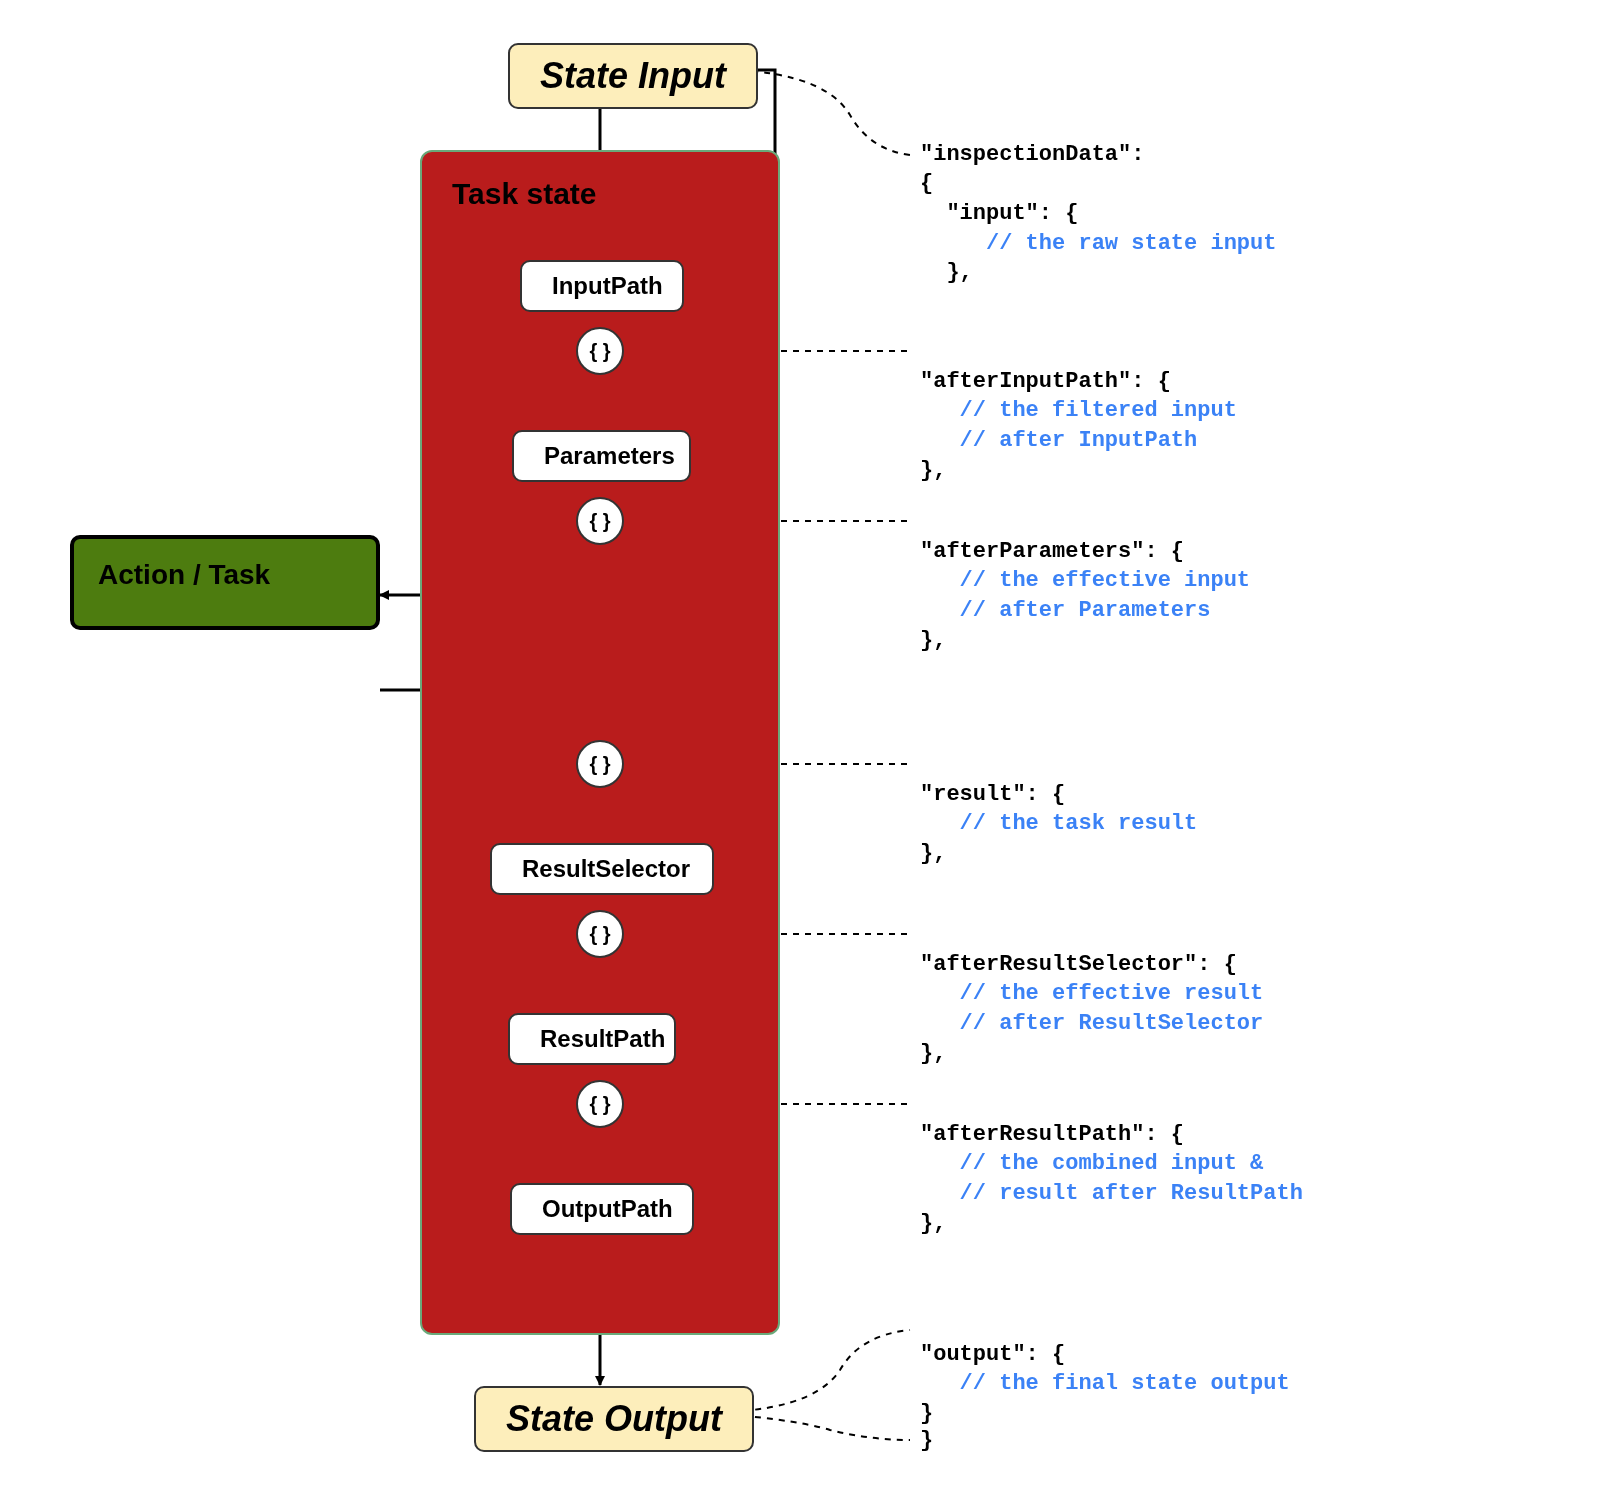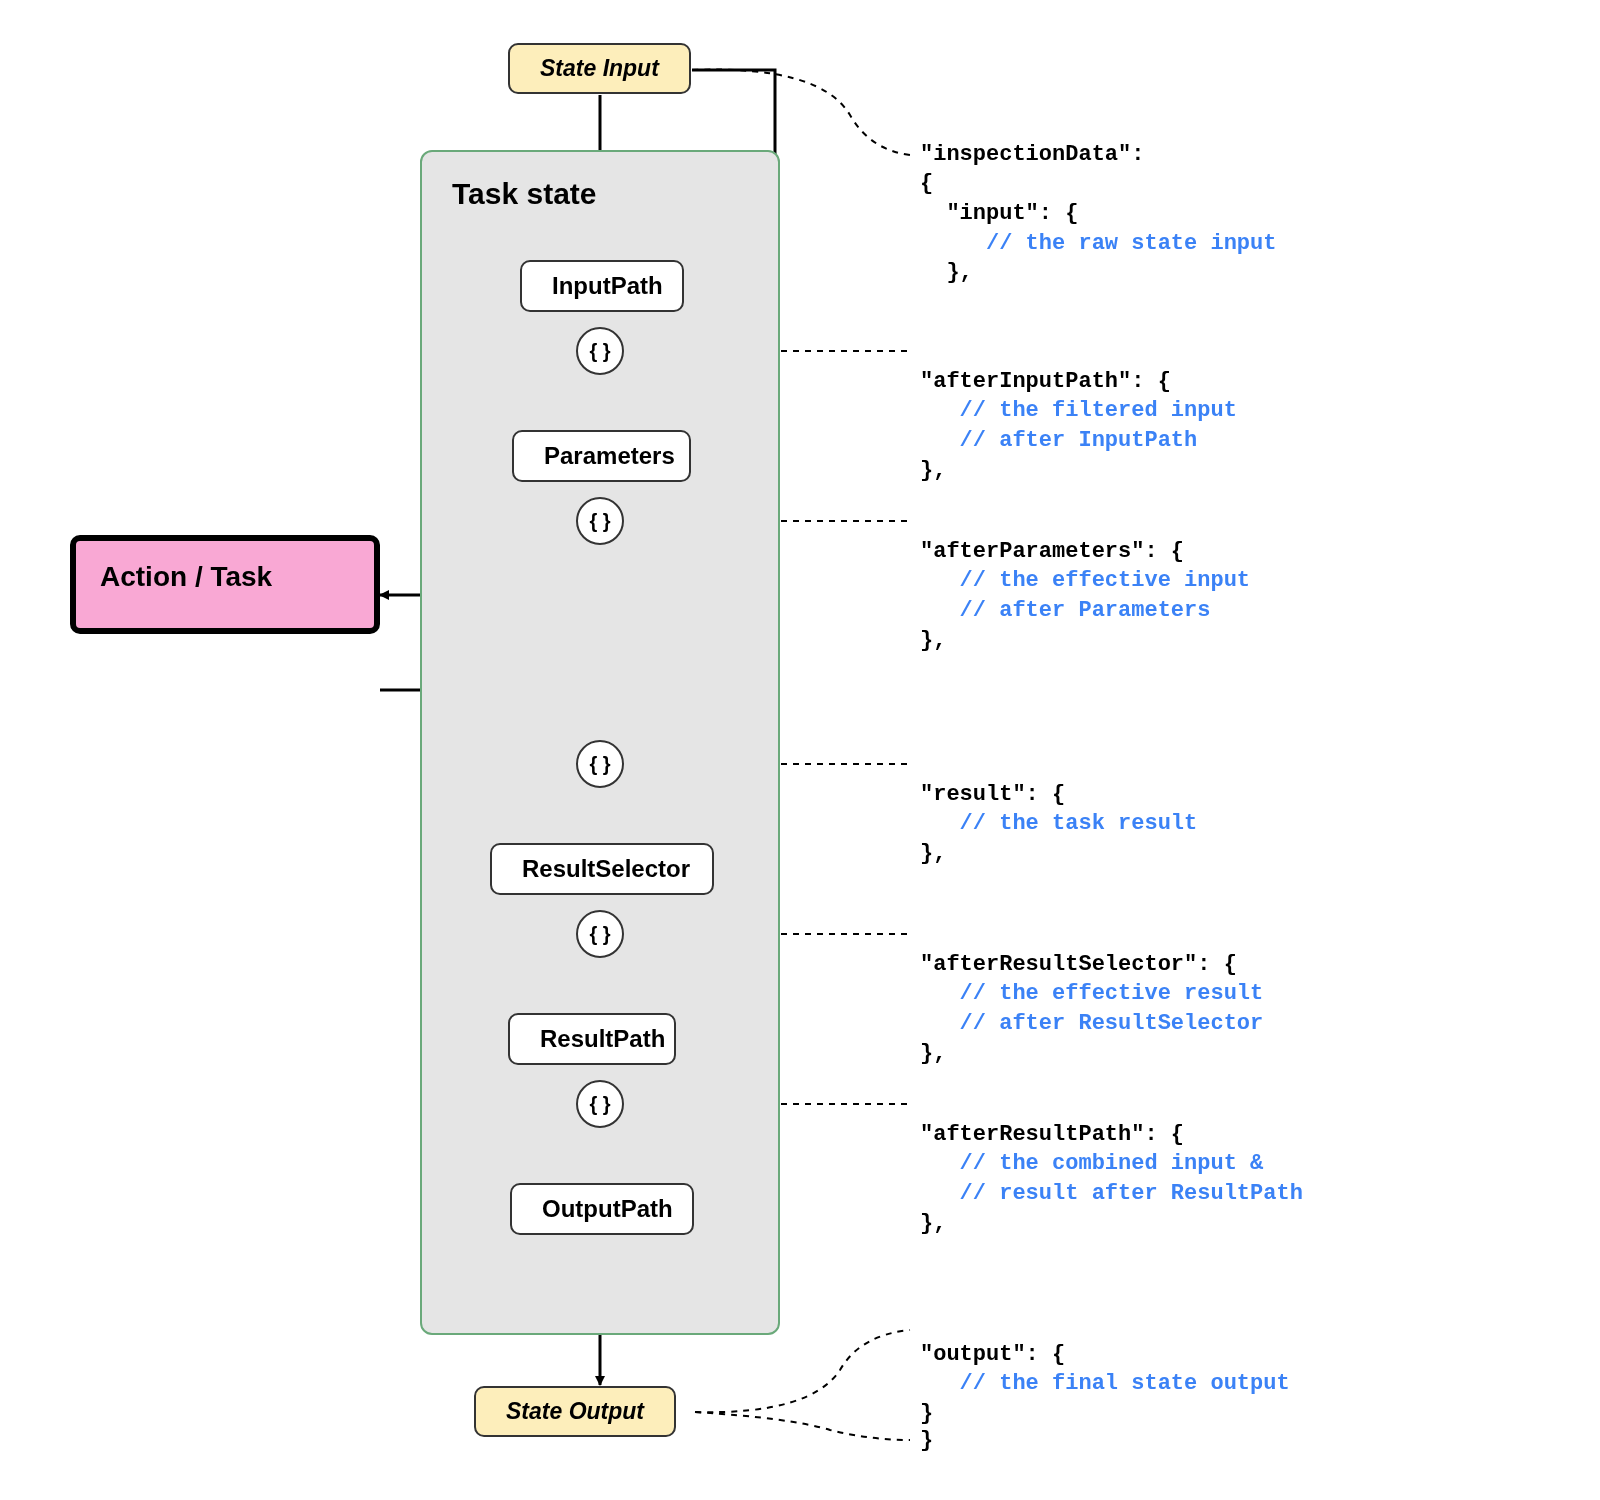--- a/index.html
+++ b/index.html
@@ -12,28 +12,28 @@
     position: relative;
     width: 1520px;
     height: 1420px;
   }
   .state-io-box {
     position: absolute;
     background: #FDEEBB;
     border: 2px solid #333;
     border-radius: 10px;
     padding: 10px 30px;
-    font-size: 23px;
+    font-size: 36px;
     font-weight: bold;
     font-style: italic;
     text-align: center;
   }
   .task-state-box {
     position: absolute;
-    background: #e5e5e5;
+    background: #b91c1c;
     border: 2px solid #6AA97A;
     border-radius: 12px;
     padding: 20px;
     box-sizing: border-box;
   }
   .task-state-title {
     font-size: 30px;
     font-weight: bold;
     margin: 5px 0 15px 10px;
   }
@@ -56,22 +56,22 @@
     border: 2px solid #333;
     border-radius: 50%;
     display: flex;
     align-items: center;
     justify-content: center;
     font-size: 20px;
     font-weight: bold;
   }
   .action-box {
     position: absolute;
-    background: #f9a8d4;
-    border: 6px solid #000000;
+    background: #4d7c0f;
+    border: 4px solid #000000;
     border-radius: 10px;
     padding: 20px 24px;
     box-sizing: border-box;
   }
   .action-title {
     font-size: 28px;
     font-weight: bold;
     margin-bottom: 15px;
   }
   .action-list {

